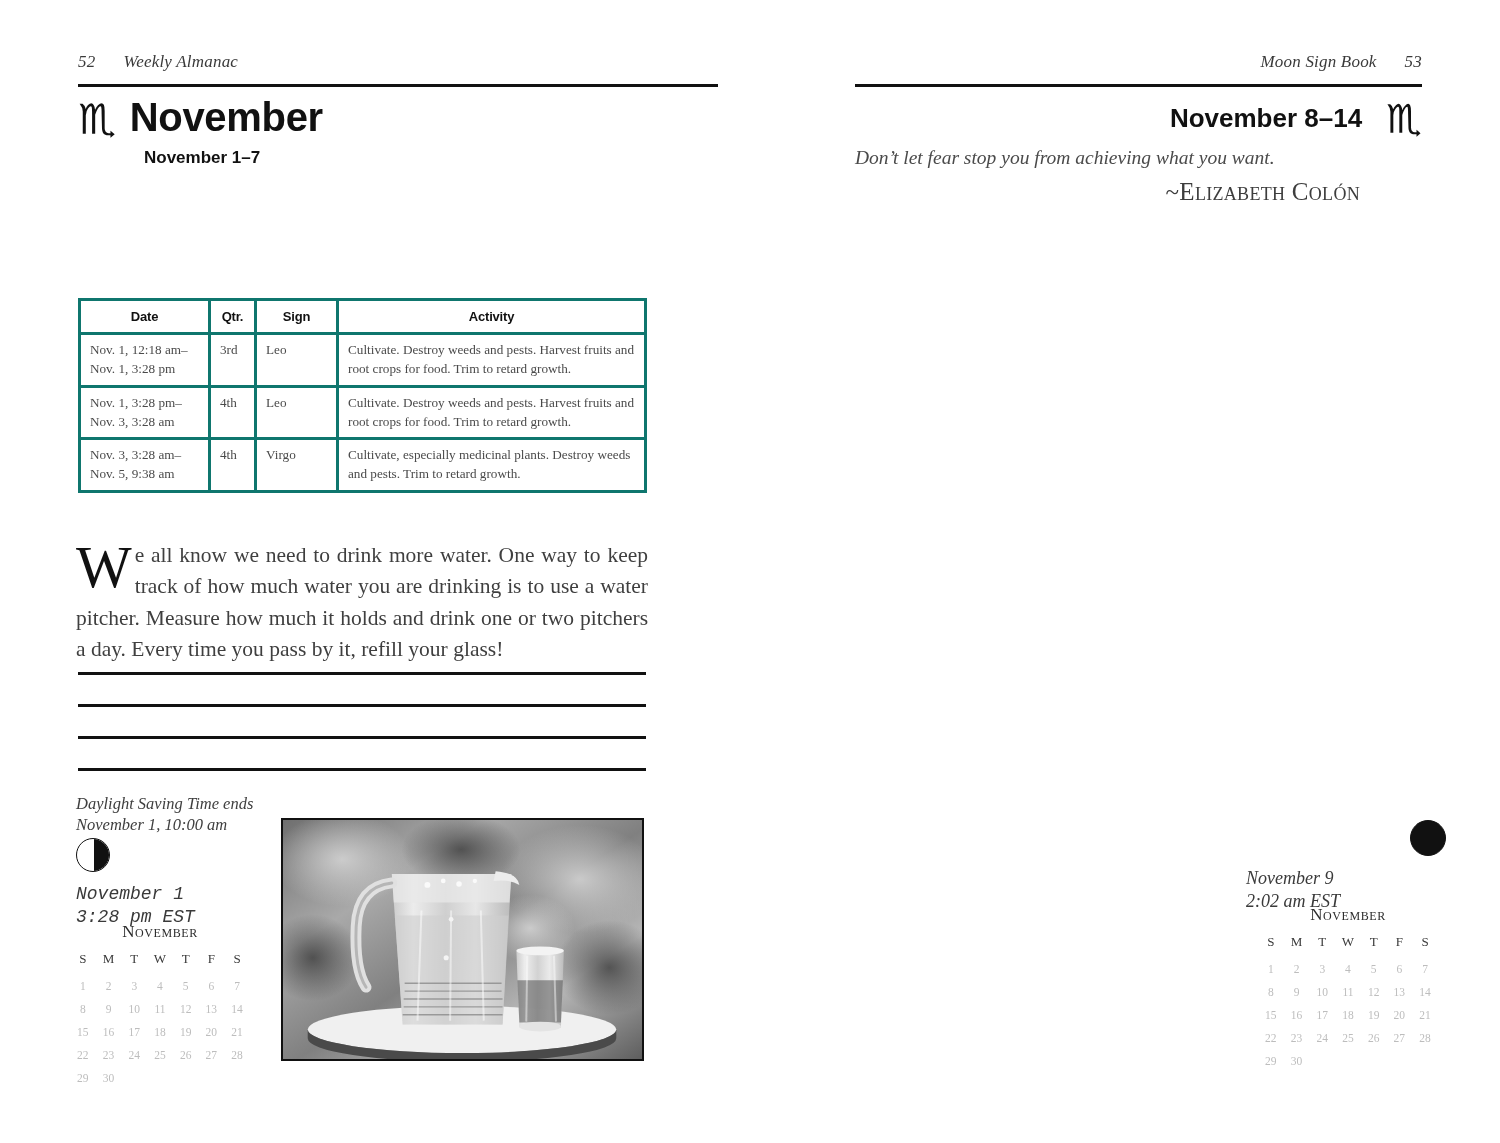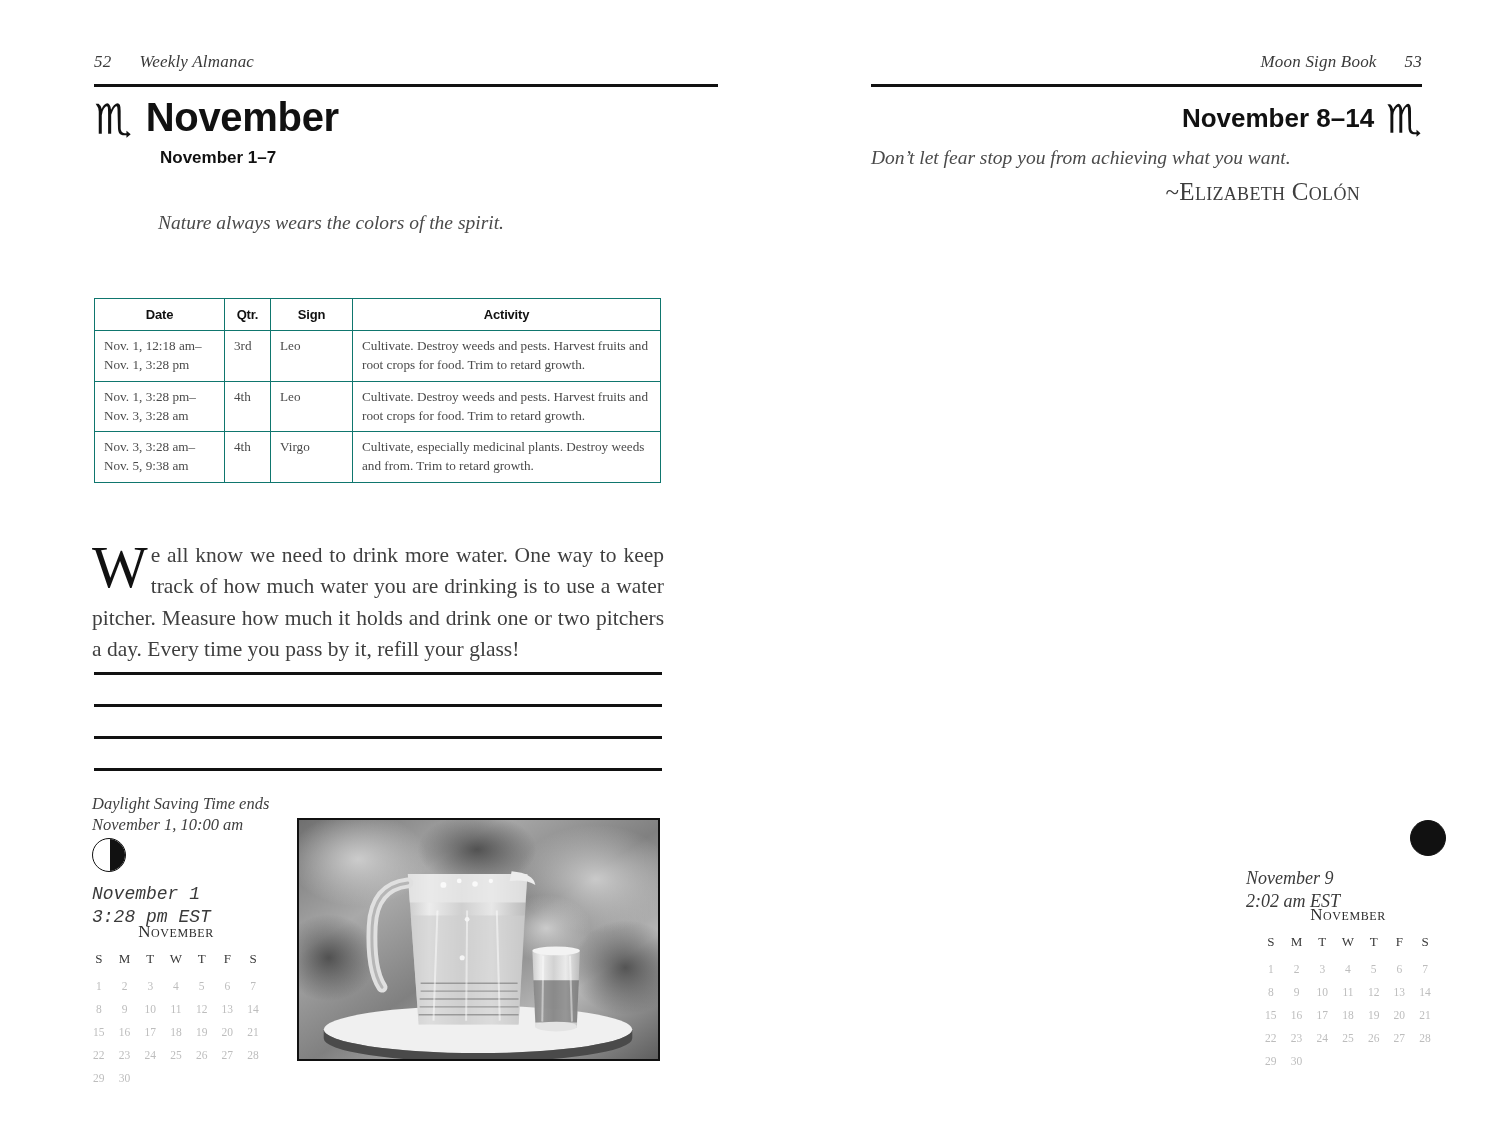--- a/index.html
+++ b/index.html
@@ -20,21 +20,20 @@
   .spread {
     position: absolute;
     inset: 0;
     display: flex;
   }
 
   .page {
     position: relative;
     width: 750px;
     height: 1143px;
-    margin-left: 16px;
   }
 
   
   .runhead {
     position: absolute;
     top: 52px;
     height: 24px;
     display: flex;
     align-items: baseline;
     font-style: italic;
@@ -100,21 +99,21 @@
 
   
   .title-block-right {
     position: absolute;
     top: 98px;
     left: 105px;
     right: 78px;
     display: flex;
     align-items: center;
     justify-content: flex-end;
-    gap: 12px;
+    gap: 24px;
   }
   .title-block-right .week-range {
     margin: 0;
     font-size: 26px;
   }
   .title-block-right .zodiac-glyph {
     font-size: 40px;
     top: 1px;
   }
 
@@ -148,21 +147,21 @@
     font-size: 13.2px;
     color: #4a4a4a;
   }
   .table-left {
     top: 298px;
     left: 78px;
     width: 566px;
   }
   .almanac-table th,
   .almanac-table td {
-    border: 1px solid #0f766e;
+    border: 3px solid #0f766e;
     padding: 6px 9px;
     vertical-align: top;
     text-align: left;
     line-height: 1.42;
   }
   .almanac-table th {
     font-family: "Liberation Sans", sans-serif;
     font-weight: bold;
     font-size: 13px;
     color: #111;
@@ -327,21 +326,20 @@
 
     <div class="title-block">
       <div class="month-title-row">
         <span class="zodiac-glyph">♏</span>
         <span class="month-title">November</span>
       </div>
       <div class="week-range">November 1–7</div>
     </div>
 
     <div class="quote quote-left">
-      <span>Nature always wears the colors of the spirit.</span>
     </div>
 
     <table class="almanac-table table-left">
       <colgroup>
         <col class="c-date">
           <col class="c-qtr">
           <col class="c-sign">
           <col class="c-act">
       </colgroup>
       <thead>
@@ -365,21 +363,21 @@
 Nov. 3, 3:28 am</td>
           <td class="cell-qtr">4th</td>
           <td class="cell-sign">Leo</td>
           <td>Cultivate. Destroy weeds and pests. Harvest fruits and root crops for food. Trim to retard growth.</td>
         </tr>
         <tr>
           <td class="cell-date">Nov. 3, 3:28 am–
 Nov. 5, 9:38 am</td>
           <td class="cell-qtr">4th</td>
           <td class="cell-sign">Virgo</td>
-          <td>Cultivate, especially medicinal plants. Destroy weeds and from. Trim to retard growth.</td>
+          <td>Cultivate, especially medicinal plants. Destroy weeds and pests. Trim to retard growth.</td>
         </tr>
       </tbody>
     </table>
 
     <p class="body-copy body-left">
       <span class="dropcap">W</span><span>e all know we need to drink more water. One way to keep track of how much water you are drinking is to use a water pitcher. Measure how much it holds and drink one or two pitchers a day. Every time you pass by it, refill your glass!</span>
     </p>
 
     <div class="note-rules rules-left">
       <div class="nrule"></div>

